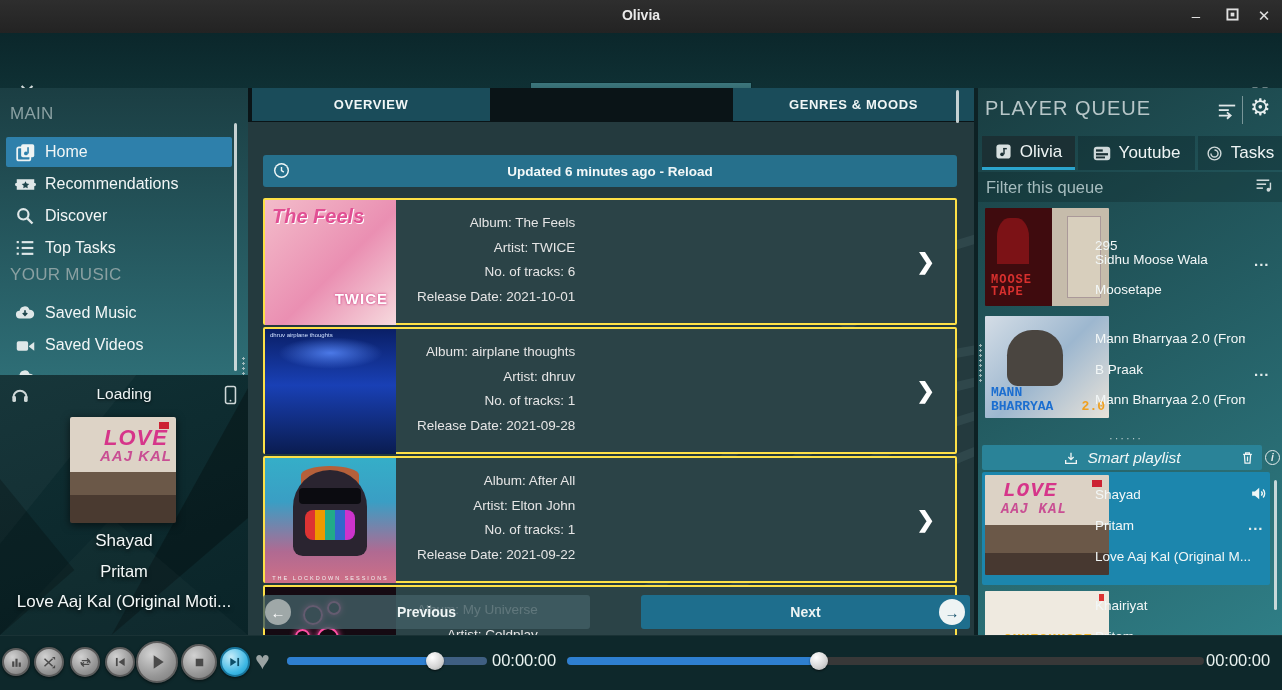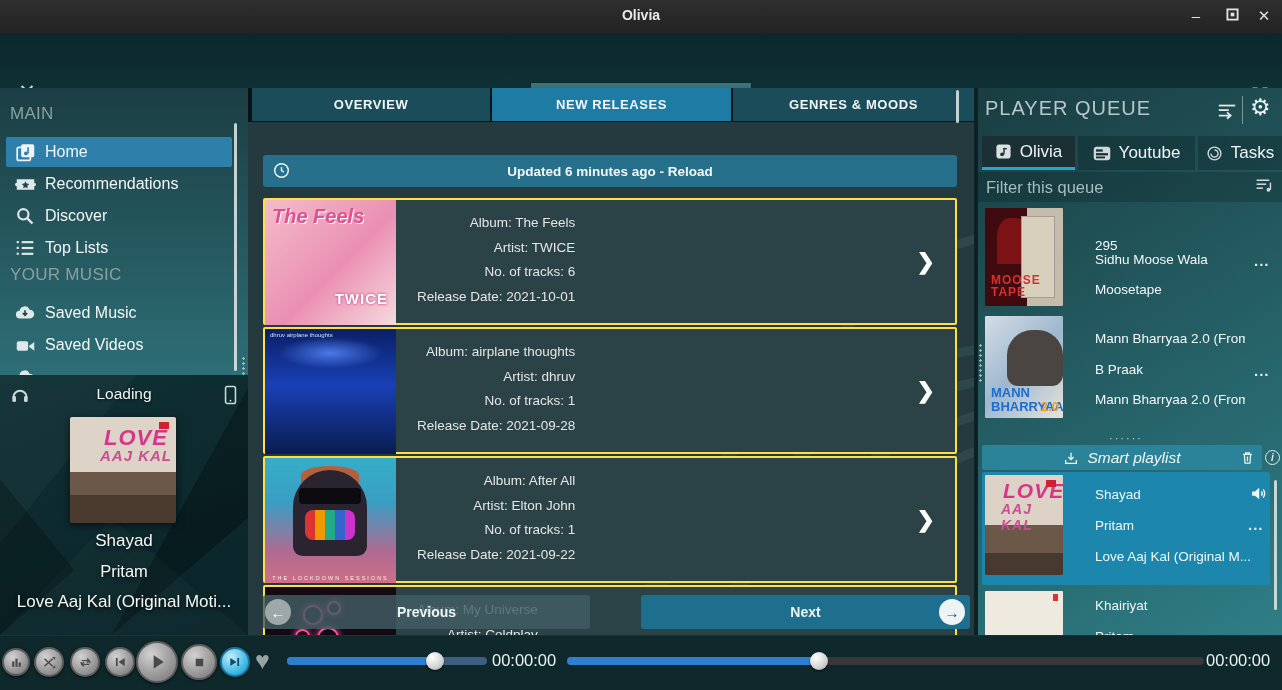--- a/index.html
+++ b/index.html
@@ -93,21 +93,21 @@
 
   
   .rightbar { left:978px; top:88px; width:304px; height:547px; background:linear-gradient(150deg,#193d41,#2f7e86); overflow:hidden; }
   .pq-title { left:7px; top:9px; font-size:20px; color:#b7c6c8; letter-spacing:1px; }
   .qtab { top:48px; height:34px; display:flex; align-items:center; justify-content:center; gap:8px; font-size:17px; color:#eef4f4; background:rgba(8,22,25,.30); cursor:default; }
   .qtab.sel { background:#1b3034; border-bottom:3px solid #2ba4cd; }
   .filter { left:0px; top:84px; width:304px; height:30px; background:rgba(5,16,18,.22); display:flex; align-items:center; }
   .filter input { flex:1; background:transparent; border:none; outline:none; color:#dfe9e9; font-size:16.5px; font-family:inherit; padding-left:8px; }
   .filter input::placeholder { color:#a6bcbe; }
   .qrow { left:0; width:296px; }
-  .qrow-art { position:absolute; left:7px; top:3px; width:78px; overflow:hidden; border-radius:1px; }
+  .qrow-art { position:absolute; left:7px; top:3px; width:124px; overflow:hidden; border-radius:1px;font-family:Liberation Mono, monospace; }
   .qline { position:absolute; left:117px; font-size:13.5px; color:#f2f7f7; white-space:nowrap; overflow:hidden; max-width:150px; }
   .qmenu { position:absolute; left:276px; font-size:15px; font-weight:bold; color:#e2ebeb; letter-spacing:1px; }
   .dots-div { left:0; top:344px; width:296px; text-align:center; font-size:11px; letter-spacing:2px; color:#bcd0d0; }
   .smartbar { left:4px; top:357px; width:280px; height:25px; background:#2a8398; border-radius:2px; display:flex; align-items:center; justify-content:center; gap:8px; }
   .smartbar .lbl { font-size:15.5px; font-style:italic; color:#f0f6f6; }
   .playing { background:#1c86ad; border-radius:2px; }
   .infoc { width:15px; height:15px; border:1.5px solid #e4ecec; border-radius:50%; color:#e4ecec; font-size:10px; font-weight:bold; display:flex; align-items:center; justify-content:center; font-style:italic; }
 
   
   .playerbar { left:0; top:635px; width:1282px; height:55px; background:#0e282b; border-top:1px solid rgba(255,255,255,.05); }
@@ -197,21 +197,21 @@
       <span class="ic">
         <svg width="20" height="20" viewBox="0 0 24 24" stroke="#dfe7e8">
             <line x1="8" y1="5" x2="22" y2="5" stroke-width="2.6"></line>
             <line x1="8" y1="12" x2="22" y2="12" stroke-width="2.6"></line>
             <line x1="8" y1="19" x2="22" y2="19" stroke-width="2.6"></line>
             <rect x="2" y="3.6" width="2.6" height="2.6" fill="#dfe7e8" stroke="none"></rect>
             <rect x="2" y="10.6" width="2.6" height="2.6" fill="#dfe7e8" stroke="none"></rect>
             <rect x="2" y="17.6" width="2.6" height="2.6" fill="#dfe7e8" stroke="none"></rect>
           </svg>
       </span>
-      <span>Top Lists</span>
+      <span>Top Tasks</span>
     </div>
 
     <div class="abs sec-label" style="top:177px;">YOUR MUSIC</div>
 
     <div class="abs side-item" style="top:210px;">
       <span class="ic">
         <svg width="22" height="22" viewBox="0 0 24 24">
             <path d="M6.5 18 a4.2 4.2 0 0 1 -.4-8.4 a5.6 5.6 0 0 1 10.8-1.2 a4.3 4.3 0 0 1 .6 9.6 z" fill="#dfe7e8"></path>
             <path d="M12 9 v5 M9.6 12 l2.4 2.6 2.4-2.6" stroke="#1f454c" stroke-width="1.8" fill="none"></path>
           </svg>
@@ -288,21 +288,20 @@
         <rect x="610" y="130" width="5" height="60"></rect>
         <ellipse cx="500" cy="300" rx="12" ry="9"></ellipse>
         <rect x="509" y="240" width="5" height="60"></rect>
         <ellipse cx="660" cy="400" rx="13" ry="10"></ellipse>
         <rect x="670" y="340" width="5" height="60"></rect>
       </g>
     </svg>
 
     <div class="abs tabbar">
       <div class="abs ctab" style="left:4px; width:238px;">OVERVIEW</div>
-      <div class="abs ctab sel" style="left:244px; width:239px;">NEW RELEASES</div>
       <div class="abs ctab" style="left:485px; width:241px;">GENRES &amp; MOODS</div>
     </div>
 
     <div class="abs banner">
       <span class="clock">
         <svg width="19" height="19" viewBox="0 0 24 24">
             <circle cx="12" cy="12" r="9.5" fill="#eef6f6"></circle>
             <circle cx="12" cy="12" r="7.6" fill="#26708c"></circle>
             <path d="M12 7.5 V12 L15 14" stroke="#eef6f6" stroke-width="1.8" fill="none"></path>
           </svg>

